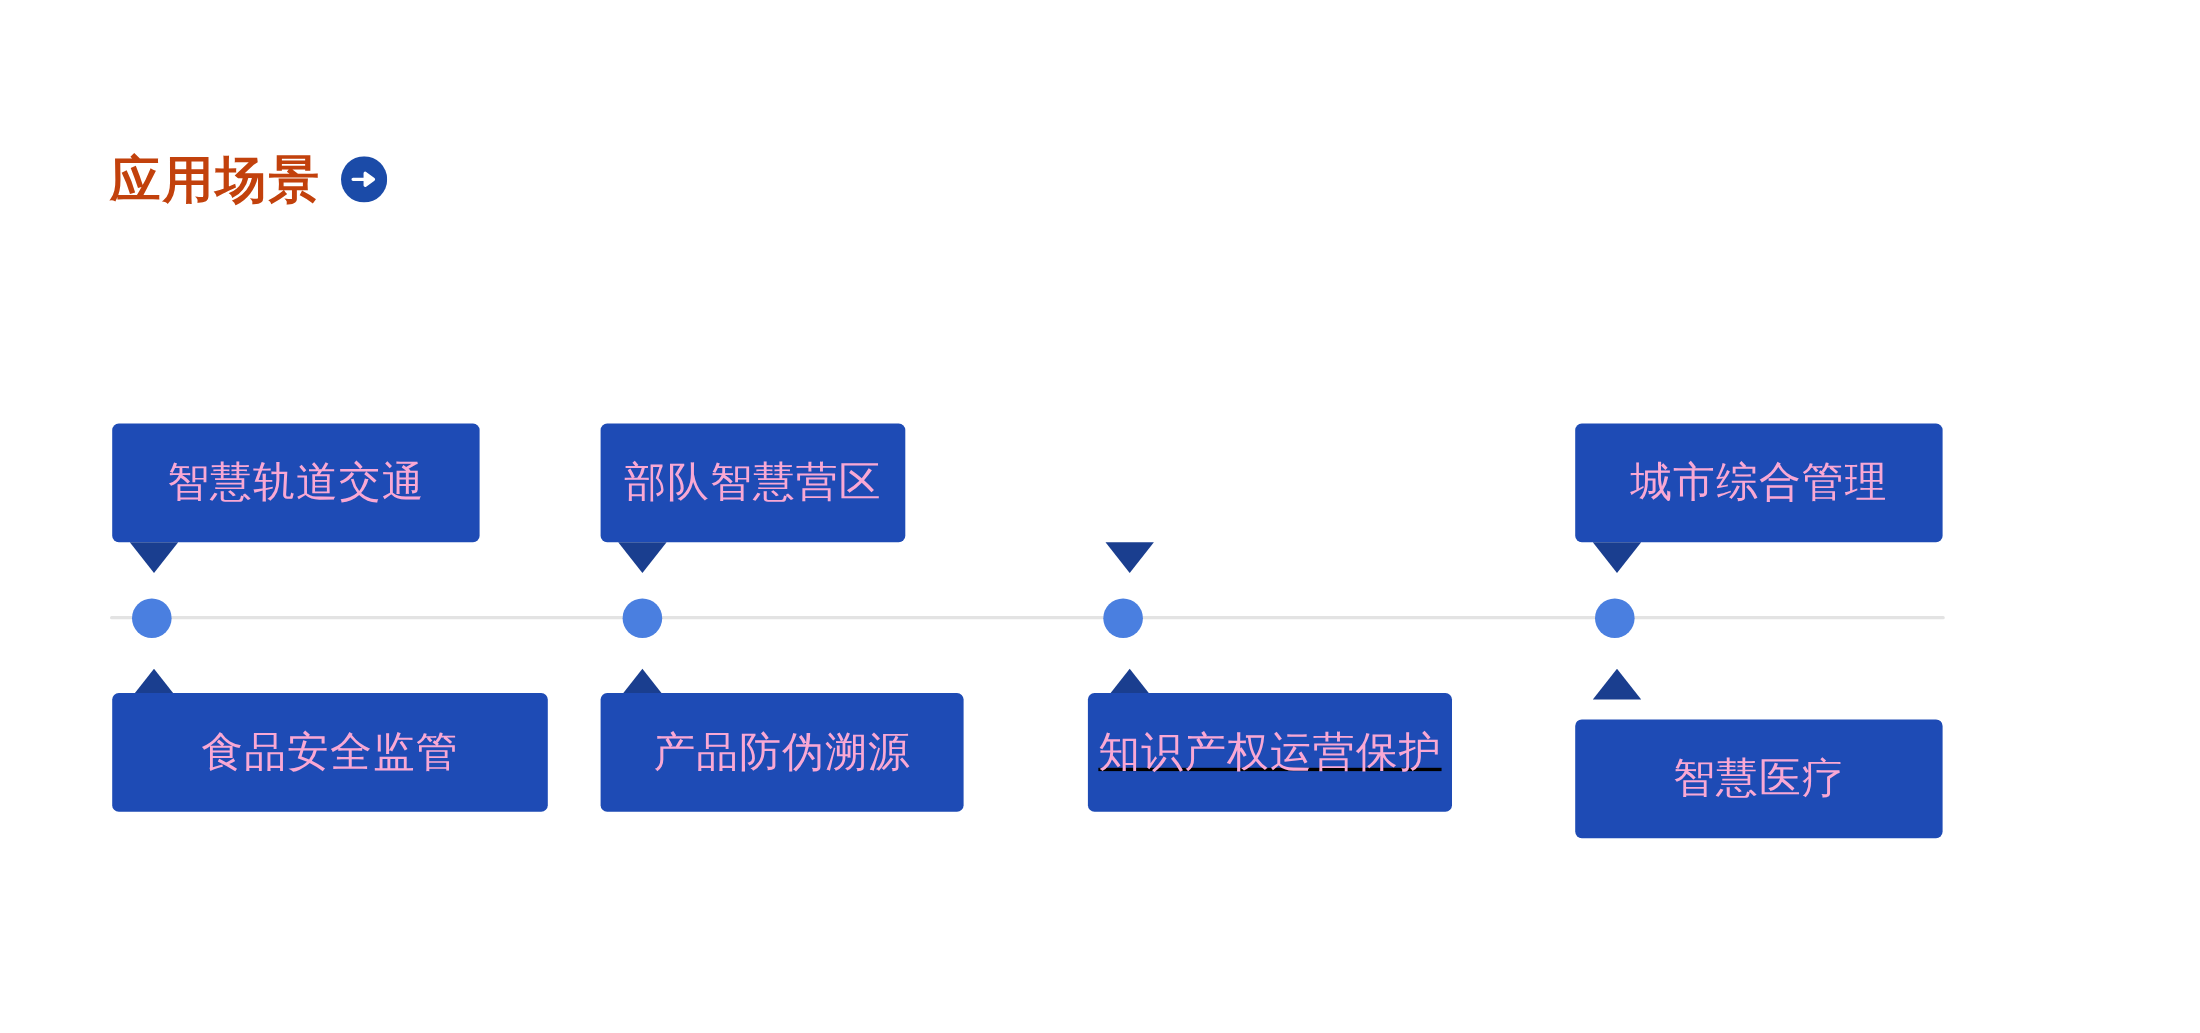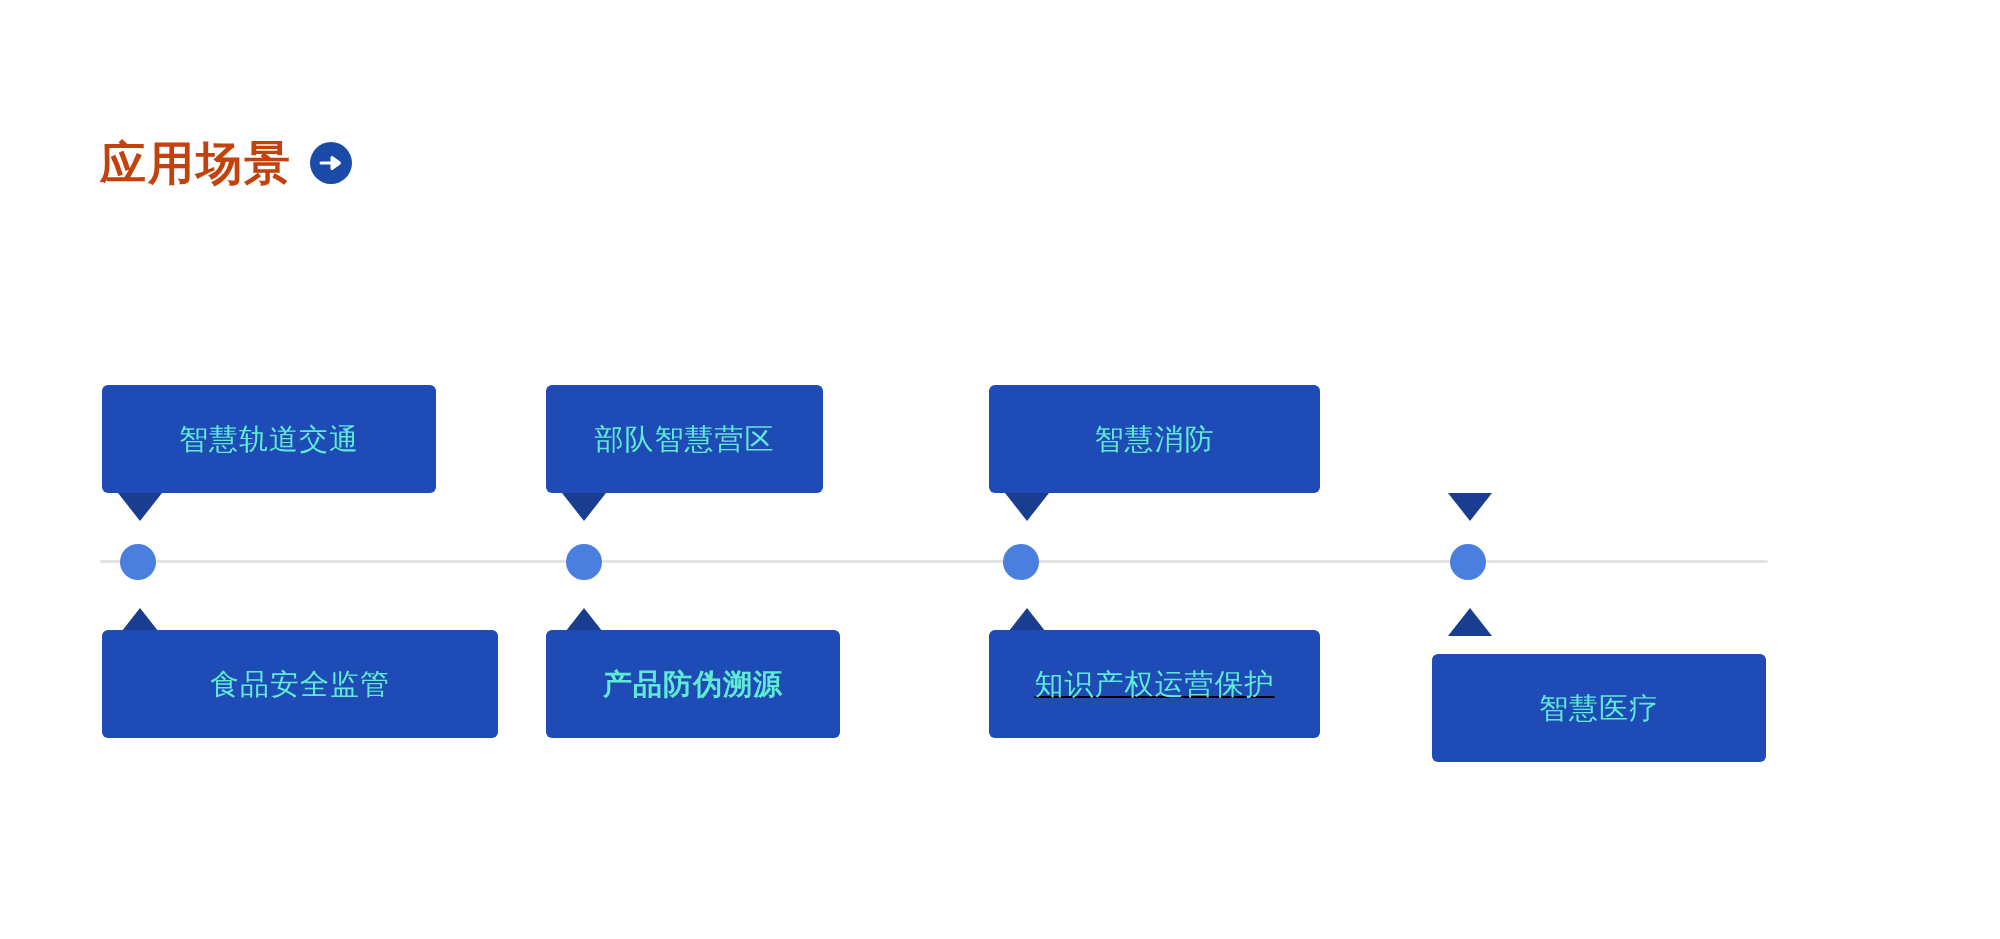--- a/index.html
+++ b/index.html
@@ -69,22 +69,22 @@
   .scenario-box {
     position: absolute;
     height: 108px;
     background: #1E4BB5;
     border-radius: 6px;
     display: flex;
     align-items: center;
     justify-content: center;
   }
   .scenario-label {
-    color: #5eead4;
-    font-size: 29px;
+    color: #f9a8d4;
+    font-size: 38px;
     letter-spacing: 1px;
     line-height: 1;
     white-space: nowrap;
   }
 
   
   .tail {
     position: absolute;
     width: 0;
     height: 0;
@@ -121,34 +121,34 @@
   <div class="scenario-box" style="left:102px; top:385px; width:334px;">
     <span class="scenario-label">智慧轨道交通</span>
   </div>
   <div class="tail tail-down" style="left:118px; top:493px;"></div>
 
   <div class="scenario-box" style="left:546px; top:385px; width:277px;">
     <span class="scenario-label">部队智慧营区</span>
   </div>
   <div class="tail tail-down" style="left:562px; top:493px;"></div>
 
-  <div class="scenario-box" style="left:989px; top:385px; width:331px;">
-    <span class="scenario-label">智慧消防</span>
-  </div>
   <div class="tail tail-down" style="left:1005px; top:493px;"></div>
 
+  <div class="scenario-box" style="left:1432px; top:385px; width:334px;">
+    <span class="scenario-label">城市综合管理</span>
+  </div>
   <div class="tail tail-down" style="left:1448px; top:493px;"></div>
 
   <div class="tail tail-up" style="left:118px; top:608px;"></div>
   <div class="scenario-box" style="left:102px; top:630px; width:396px;">
     <span class="scenario-label">食品安全监管</span>
   </div>
 
   <div class="tail tail-up" style="left:562px; top:608px;"></div>
-  <div class="scenario-box" style="left:546px; top:630px; width:294px;font-weight:bold;">
+  <div class="scenario-box" style="left:546px; top:630px; width:330px;">
     <span class="scenario-label">产品防伪溯源</span>
   </div>
 
   <div class="tail tail-up" style="left:1005px; top:608px;"></div>
   <div class="scenario-box" style="left:989px; top:630px; width:331px;text-decoration:underline;">
     <span class="scenario-label">知识产权运营保护</span>
   </div>
 
   <div class="tail tail-up" style="left:1448px; top:608px;"></div>
   <div class="scenario-box" style="left:1432px; top:654px; width:334px;">

